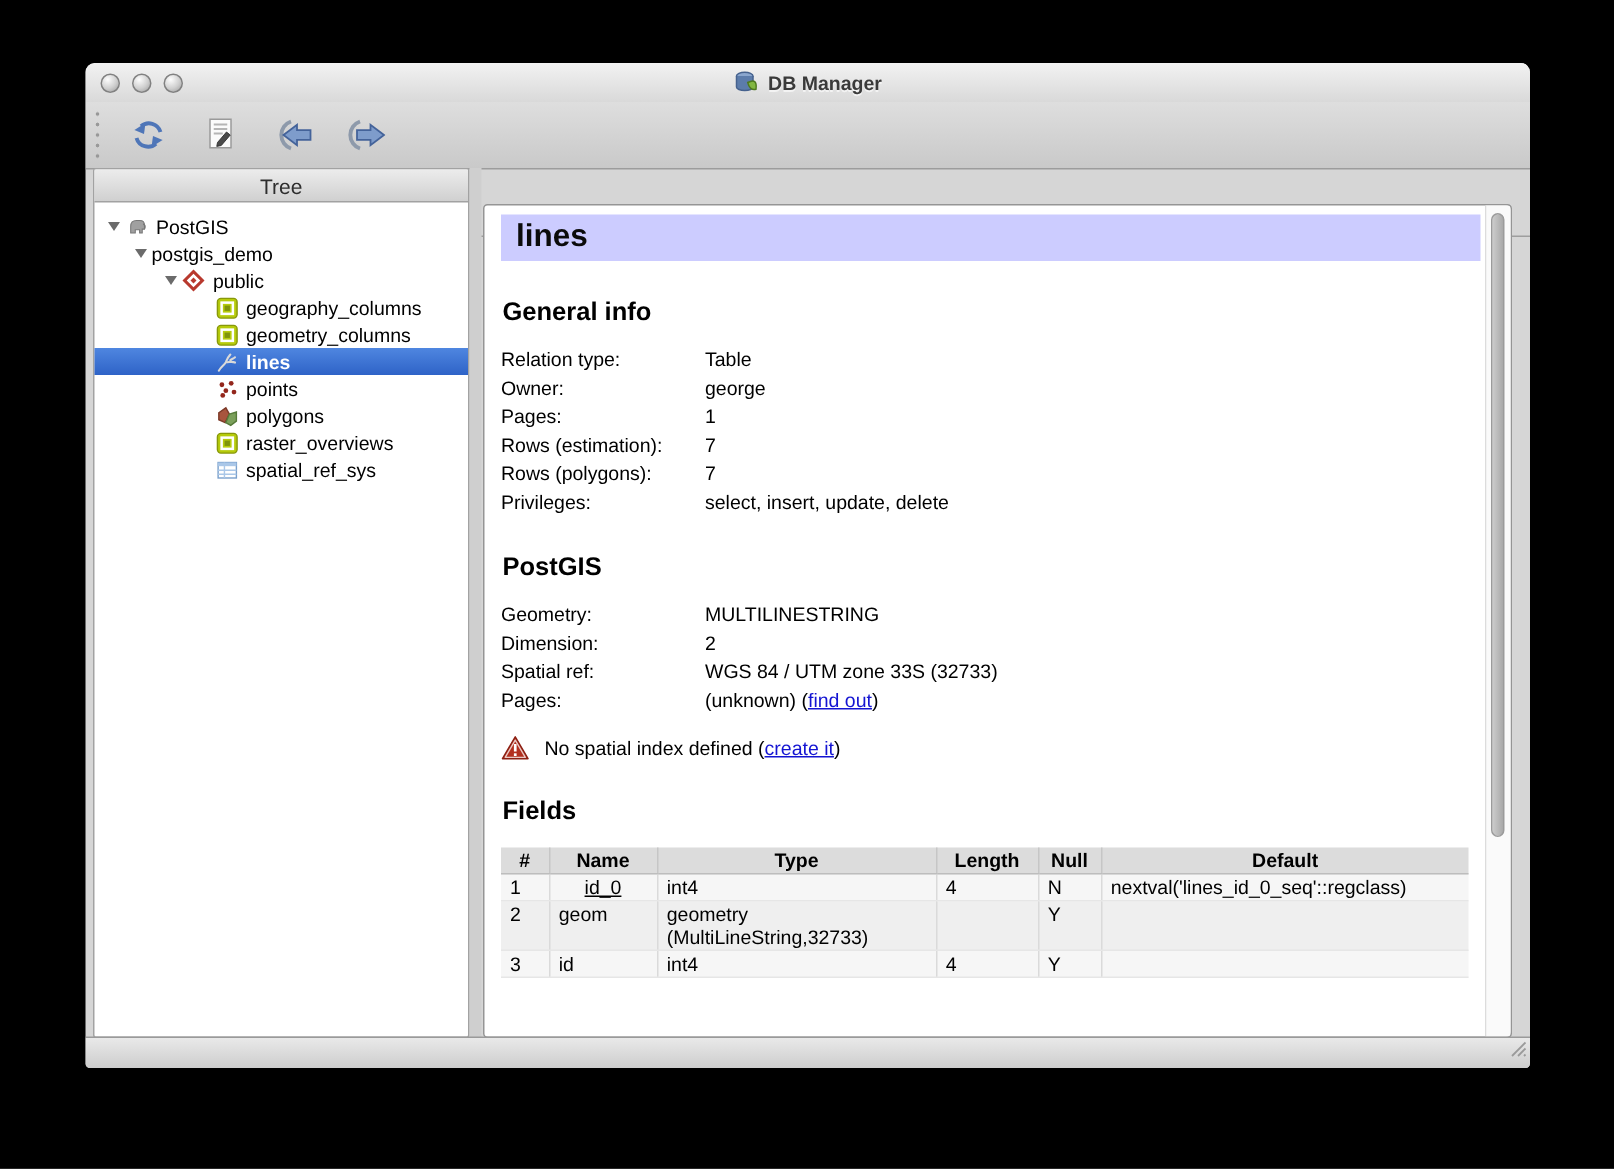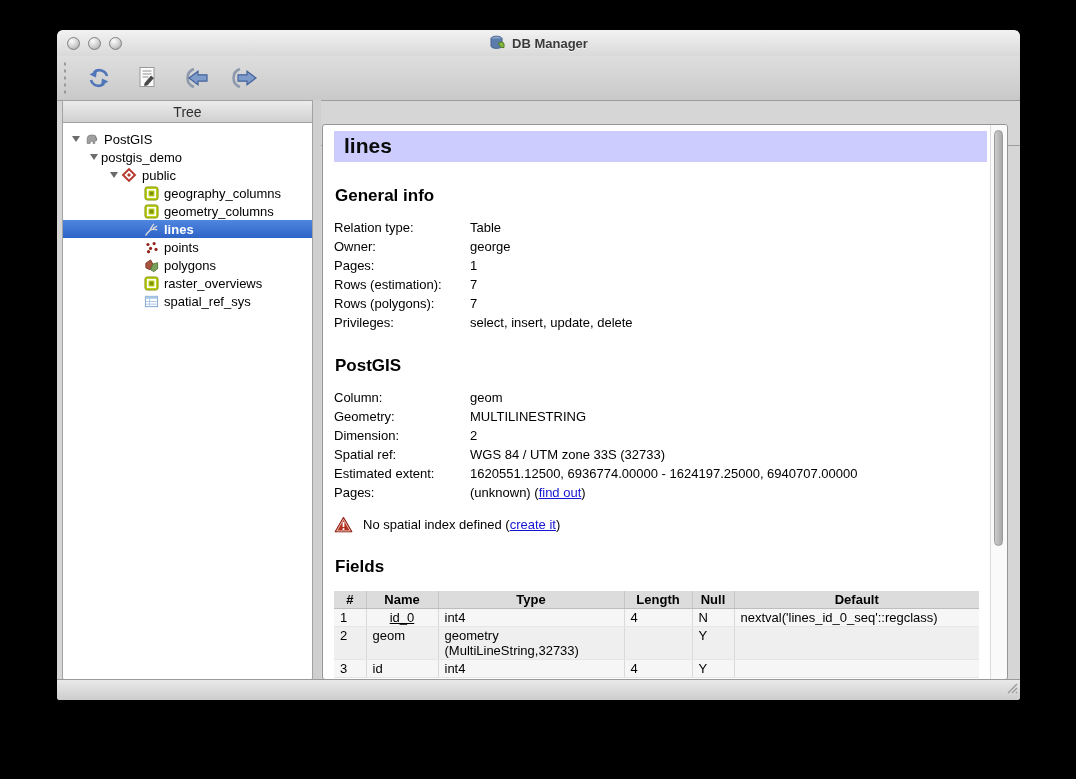--- a/index.html
+++ b/index.html
@@ -1,18 +1,18 @@
 <!DOCTYPE html>
 <html><head>
 <meta charset="utf-8">
 <style>
   html,body{margin:0;padding:0;background:#000;width:1076px;height:779px;overflow:hidden;
     font-family:"Liberation Sans","DejaVu Sans",sans-serif;-webkit-font-smoothing:antialiased;}
   .stage{position:relative;width:1076px;height:779px;background:#000;}
-  .window{position:absolute;left:57px;top:30px;width:963px;height:670px;
+  .window{position:absolute;left:57px;top:42px;width:963px;height:670px;
     background:#d6d6d6;border-radius:6px 6px 3px 3px;box-shadow:0 10px 28px rgba(0,0,0,.65);
     overflow:hidden;}
   
   .titlebar{position:absolute;left:0;top:0;right:0;height:26px;
     background:linear-gradient(#f2f2f2,#d9d9d9);border-radius:6px 6px 0 0;}
   .traffic{position:absolute;left:10px;top:7px;display:flex;gap:8px;}
   .tl{width:13px;height:13px;border-radius:50%;border:1px solid #818181;box-sizing:border-box;
     background:radial-gradient(circle at 35% 28%,#fdfdfd,#cfcfcf 55%,#9a9a9a);}
   .title-wrap{position:absolute;left:0;right:0;top:0;height:26px;display:flex;align-items:center;justify-content:center;gap:6px;}
   .title-txt{font-size:13px;font-weight:bold;color:#3a3a3a;text-shadow:0 1px 0 rgba(255,255,255,.6);}
@@ -310,38 +310,30 @@
           </div>
           <div class="kv">
             <span class="k">Privileges:</span>
             <span class="v">select, insert, update, delete</span>
           </div>
         </div>
 
         <h2>PostGIS</h2>
         <div class="kvrows">
           <div class="kv">
-            <span class="k">Column:</span>
-            <span class="v">geom</span>
-          </div>
-          <div class="kv">
             <span class="k">Geometry:</span>
             <span class="v">MULTILINESTRING</span>
           </div>
           <div class="kv">
             <span class="k">Dimension:</span>
             <span class="v">2</span>
           </div>
           <div class="kv">
             <span class="k">Spatial ref:</span>
             <span class="v">WGS 84 / UTM zone 33S (32733)</span>
-          </div>
-          <div class="kv">
-            <span class="k">Estimated extent:</span>
-            <span class="v">1620551.12500, 6936774.00000 - 1624197.25000, 6940707.00000</span>
           </div>
           <div class="kv">
             <span class="k">Pages:</span>
             <span class="v"><span>(unknown) (</span><a class="lnk">find out</a><span>)</span></span>
           </div>
         </div>
 
         <div class="warnrow">
           <span style="display:flex;">
             <svg width="19" height="17" viewBox="0 0 19 17">

